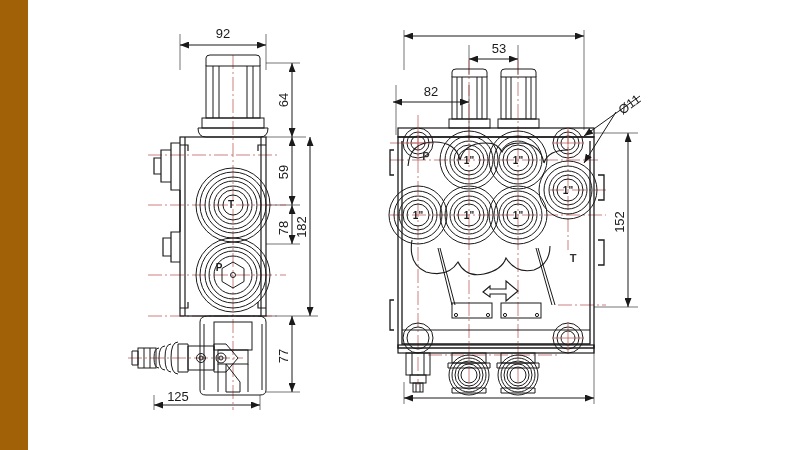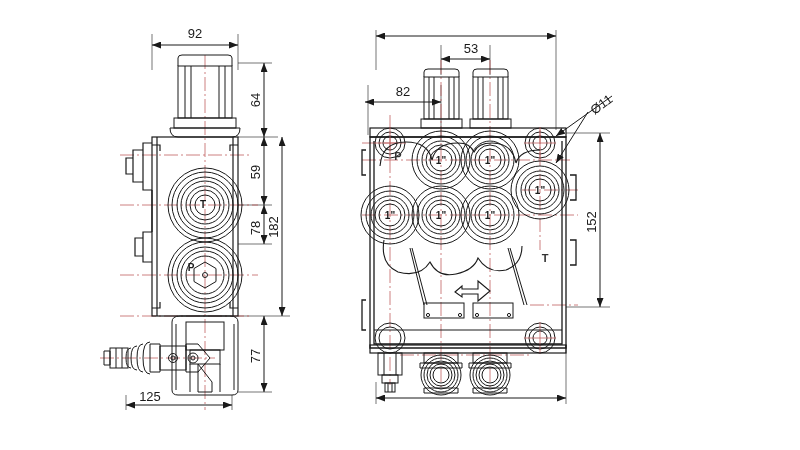--- a/index.html
+++ b/index.html
@@ -1,17 +1,17 @@
 <!DOCTYPE html>
 <html><head>
 <meta charset="utf-8">
 <style>
   html,body{margin:0;padding:0;background:#ffffff;}
   body{width:800px;height:450px;overflow:hidden;font-family:"Liberation Sans",sans-serif;}
-  #sheet{position:relative;width:678px;height:450px;background:#86efac;}
+  #sheet{position:relative;width:678px;height:450px;background:#a16207;padding-left:28px;}
   svg{display:block;}
   .dimtxt{font-family:"Liberation Sans",sans-serif;font-size:13px;fill:#1a1a1a;}
   .porttxt{font-family:"Liberation Sans",sans-serif;font-size:10px;fill:#1a1a1a;font-weight:bold;}
   .lbltxt{font-family:"Liberation Sans",sans-serif;font-size:11px;fill:#333;font-weight:bold;}
 </style>
 </head>
 <body>
 
 <div id="sheet">
 <svg width="800" height="450" viewBox="0 0 800 450">

